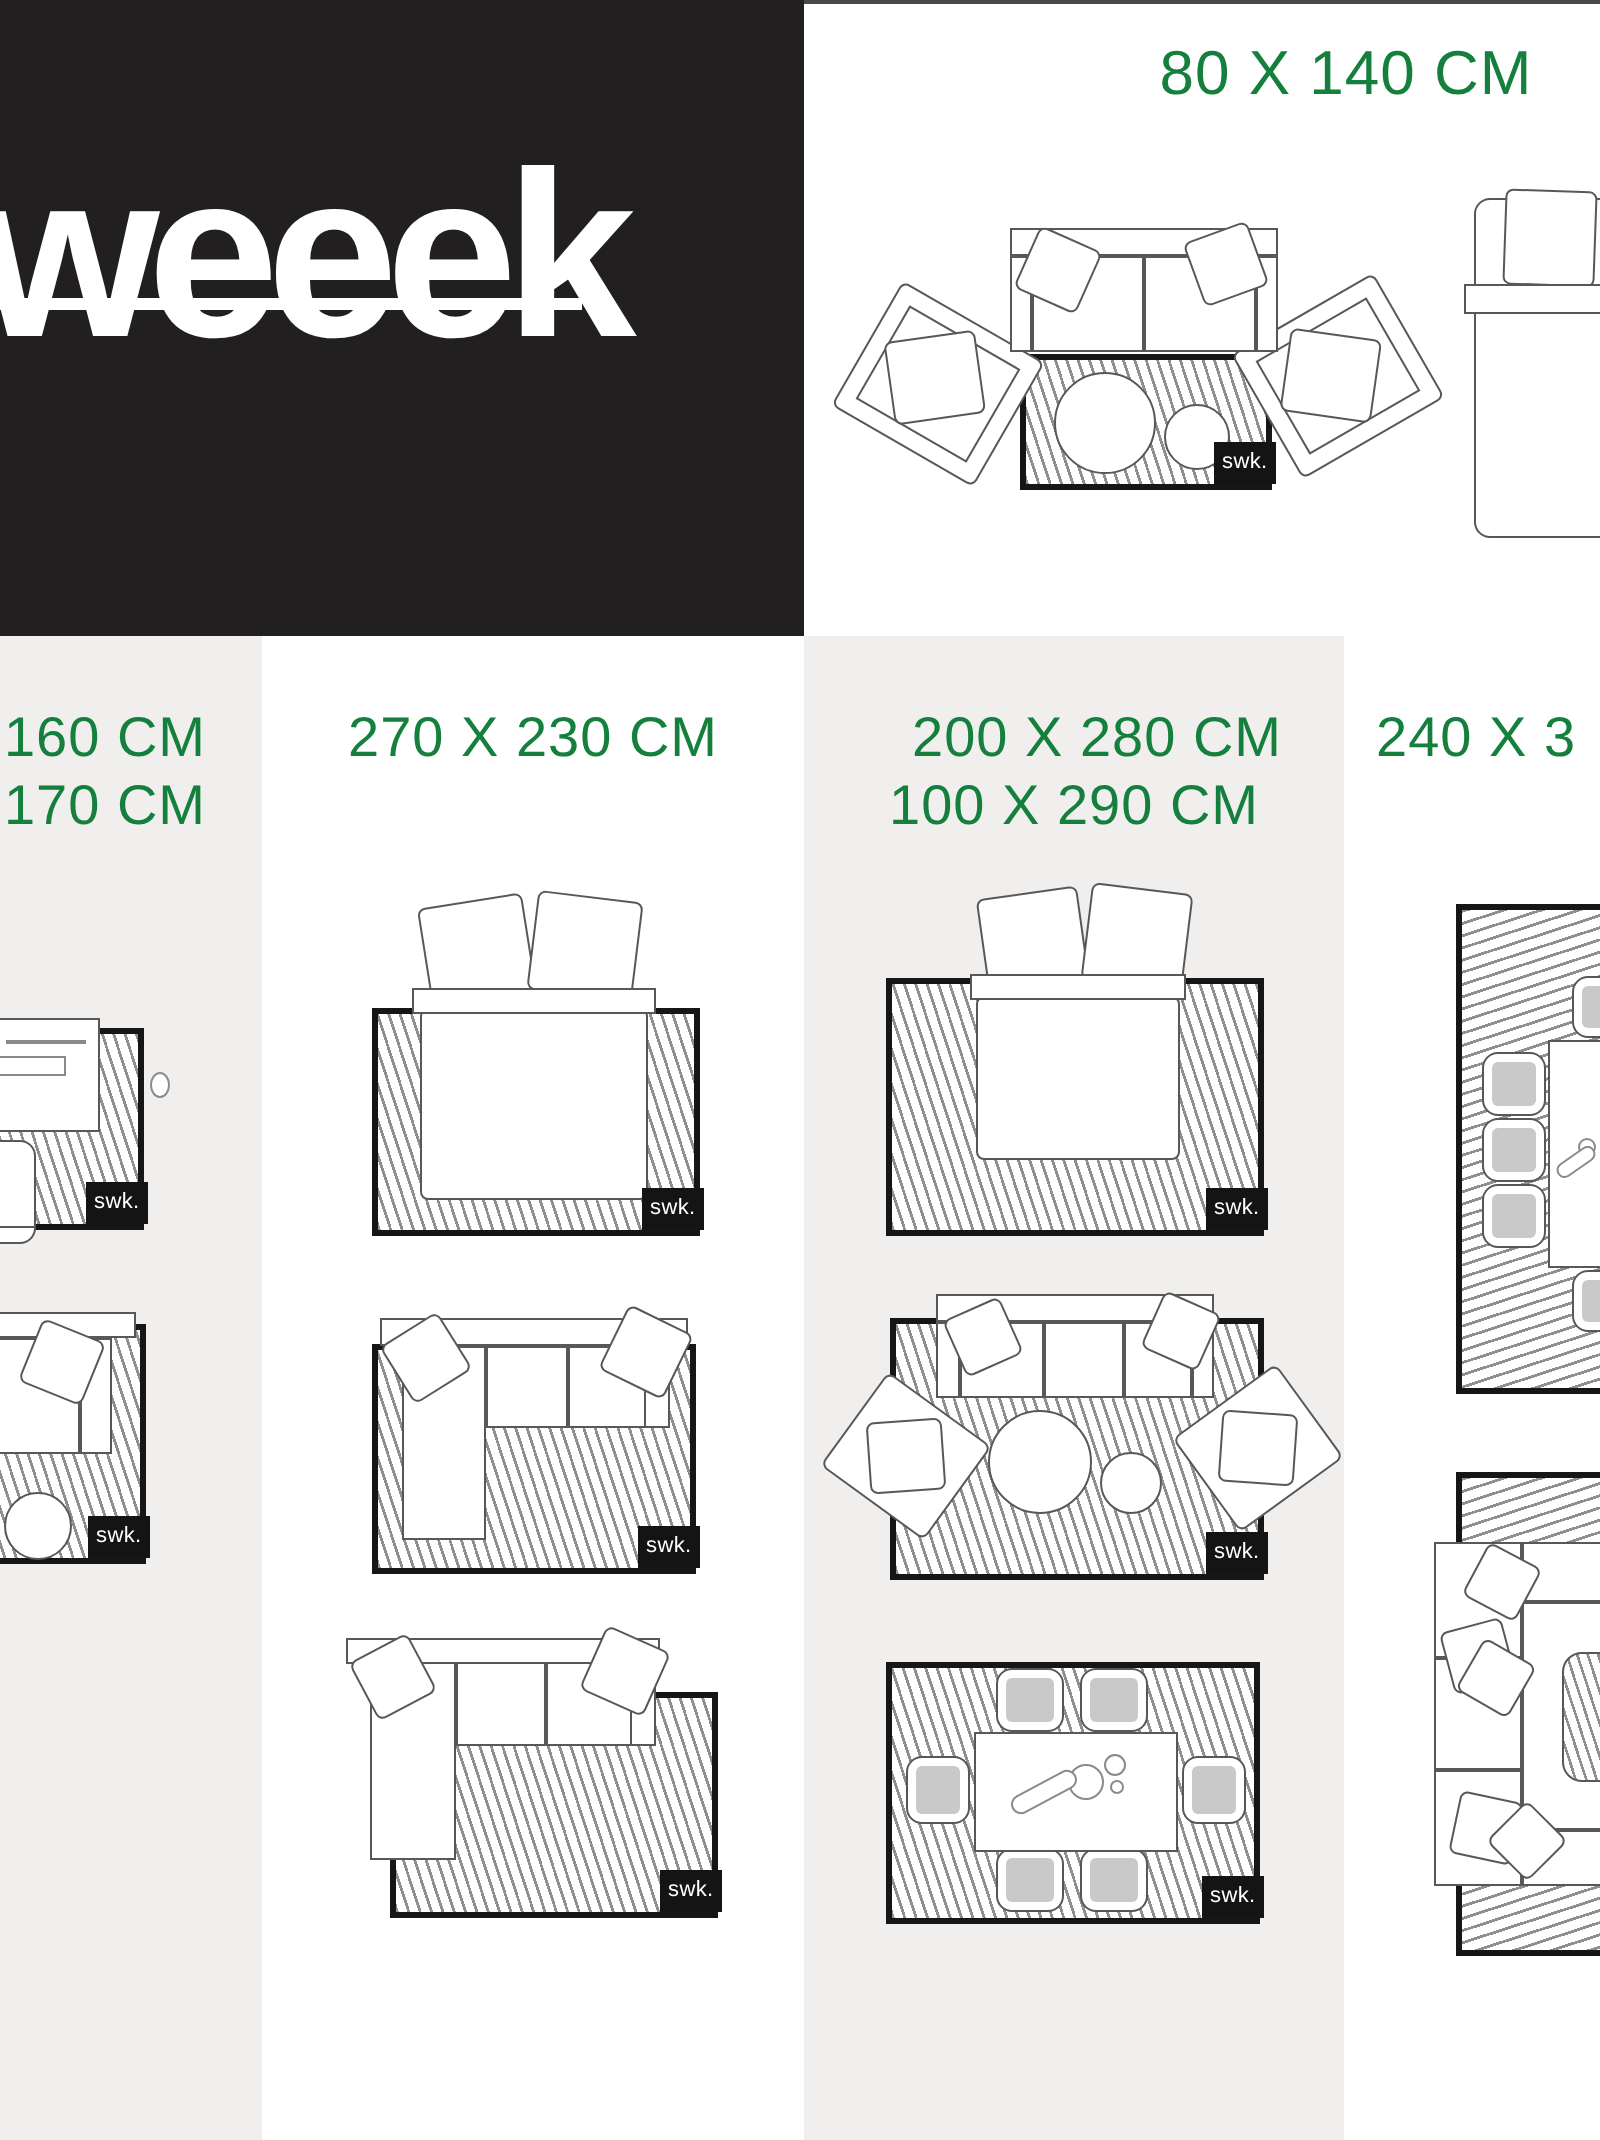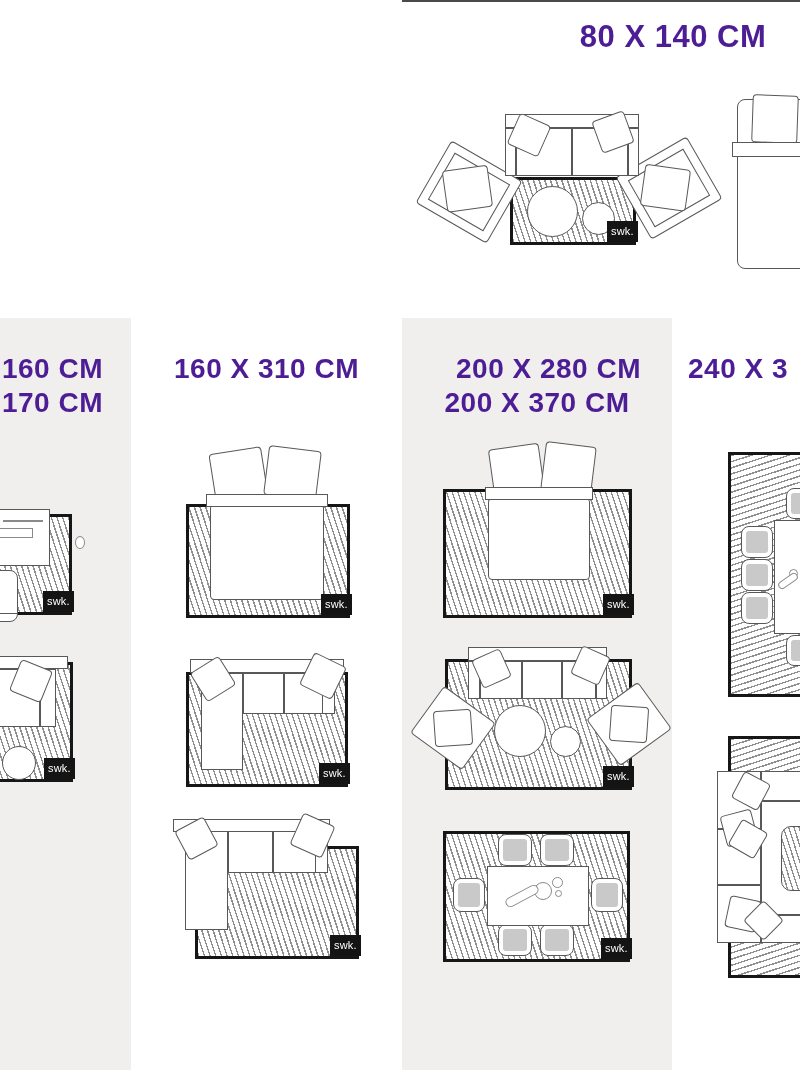--- a/index.html
+++ b/index.html
@@ -7,21 +7,21 @@
           font-family:"Liberation Sans",sans-serif;}
   .abs{position:absolute}
   
   .logo-block{position:absolute;left:0;top:0;width:402px;height:318px;background:#211f1f}
   .logo-text{position:absolute;left:-12px;top:60px;font-size:118px;font-weight:700;
              letter-spacing:-6px;color:#ffffff;white-space:nowrap}
   .logo-bar{position:absolute;left:0;top:149px;width:291px;height:6px;background:#ffffff}
   .gray-col{position:absolute;background:#f0efed}
   .topline{position:absolute;background:#4a4a4a}
   
-  .heading{position:absolute;color:#4c1d95;font-weight:700;font-size:28px;line-height:34px;
+  .heading{position:absolute;color:#15803d;font-weight:400;font-size:28px;line-height:34px;
            letter-spacing:.5px;white-space:nowrap}
   .heading.c{text-align:center}
   .heading.r{text-align:right}
   .heading.big{font-size:31px;line-height:34px}
   
   .rug{position:absolute;box-sizing:border-box;border:3px solid #161616;
        background:#fff repeating-linear-gradient(72deg,#8f8f8f 0 1.4px,rgba(0,0,0,0) 1.4px 5.4px)}
   .rug.sh{background:#fff repeating-linear-gradient(162deg,#8f8f8f 0 1.4px,rgba(0,0,0,0) 1.4px 5.8px)}
   .swk{position:absolute;background:#141414;color:#fff;font-size:11px;font-weight:400;
        letter-spacing:.2px;padding:5px 4px;line-height:11px}
@@ -39,20 +39,24 @@
   .ctable{position:absolute;box-sizing:border-box;border:1.5px solid #585858;border-radius:10px;
           background:#fff repeating-linear-gradient(72deg,#8f8f8f 0 1.3px,rgba(0,0,0,0) 1.3px 5px)}
 </style>
 </head>
 <body>
 
 <div class="canvas">
 
   <div class="topline" style="left:402px;top:0;width:398px;height:2px"></div>
 
+  <div class="logo-block">
+    <div class="logo-text">weeek</div>
+    <div class="logo-bar"></div>
+  </div>
 
   <div class="heading big c" style="left:545px;top:20px;width:256px">80 X 140 CM</div>
 
   <div class="rug" style="left:510px;top:177px;width:126px;height:68px"></div>
   <div class="f r4" style="left:428px;top:156px;width:82px;height:72px;transform:rotate(30deg)">
     <div class="abs" style="left:8px;top:8px;right:8px;bottom:8px;border:1.5px solid #585858"></div>
     <div class="f r4" style="left:14px;top:12px;width:46px;height:42px;transform:rotate(-38deg)"></div>
   </div>
   <div class="f r4" style="left:628px;top:152px;width:82px;height:72px;transform:rotate(-30deg)">
     <div class="abs" style="left:8px;top:8px;right:8px;bottom:8px;border:1.5px solid #585858"></div>
@@ -92,21 +96,21 @@
   <div class="swk" style="left:43px;top:591px">swk.</div>
 
   <div class="rug" style="left:-58px;top:662px;width:131px;height:120px"></div>
   <div class="f" style="left:-58px;top:656px;width:126px;height:13px"></div>
   <div class="f" style="left:-58px;top:669px;width:98px;height:58px"></div>
   <div class="f" style="left:40px;top:669px;width:16px;height:58px"></div>
   <div class="f r4" style="left:14px;top:664px;width:34px;height:34px;transform:rotate(22deg)"></div>
   <div class="f rd" style="left:2px;top:746px;width:34px;height:34px"></div>
   <div class="swk" style="left:44px;top:758px">swk.</div>
 
-  <div class="heading c" style="left:131px;top:352px;width:271px">160 X 310 CM</div>
+  <div class="heading c" style="left:131px;top:352px;width:271px">270 X 230 CM</div>
 
   <div class="f r4" style="left:212px;top:450px;width:53px;height:50px;transform:rotate(-9deg)"></div>
   <div class="f r4" style="left:266px;top:448px;width:53px;height:50px;transform:rotate(7deg)"></div>
   <div class="rug" style="left:186px;top:504px;width:164px;height:114px"></div>
   <div class="f r4" style="left:210px;top:504px;width:114px;height:96px"></div>
   <div class="f" style="left:206px;top:494px;width:122px;height:13px"></div>
   <div class="swk" style="left:321px;top:594px">swk.</div>
 
   <div class="rug" style="left:186px;top:672px;width:162px;height:115px"></div>
   <div class="f" style="left:190px;top:659px;width:154px;height:14px"></div>
@@ -124,21 +128,21 @@
   <div class="f" style="left:185px;top:831px;width:43px;height:99px"></div>
   <div class="f" style="left:228px;top:831px;width:88px;height:42px">
     <div class="dv" style="left:43px"></div>
   </div>
   <div class="f" style="left:315px;top:831px;width:13px;height:42px"></div>
   <div class="f r4" style="left:180px;top:822px;width:33px;height:33px;transform:rotate(-28deg)"></div>
   <div class="f r4" style="left:295px;top:818px;width:35px;height:35px;transform:rotate(24deg)"></div>
   <div class="swk" style="left:330px;top:935px">swk.</div>
 
   <div class="heading c" style="left:402px;top:352px;width:293px">200 X 280 CM</div>
-  <div class="heading c" style="left:402px;top:386px;width:270px">200 X 370 CM</div>
+  <div class="heading c" style="left:402px;top:386px;width:270px">100 X 290 CM</div>
 
   <div class="f r4" style="left:491px;top:446px;width:51px;height:49px;transform:rotate(-8deg)"></div>
   <div class="f r4" style="left:543px;top:444px;width:51px;height:49px;transform:rotate(7deg)"></div>
   <div class="rug" style="left:443px;top:489px;width:189px;height:129px"></div>
   <div class="f r4" style="left:488px;top:498px;width:102px;height:82px"></div>
   <div class="f" style="left:485px;top:487px;width:108px;height:13px"></div>
   <div class="swk" style="left:603px;top:594px">swk.</div>
 
   <div class="rug" style="left:445px;top:659px;width:187px;height:131px"></div>
   <div class="f r4" style="left:421px;top:699px;width:64px;height:58px;transform:rotate(36deg)">

